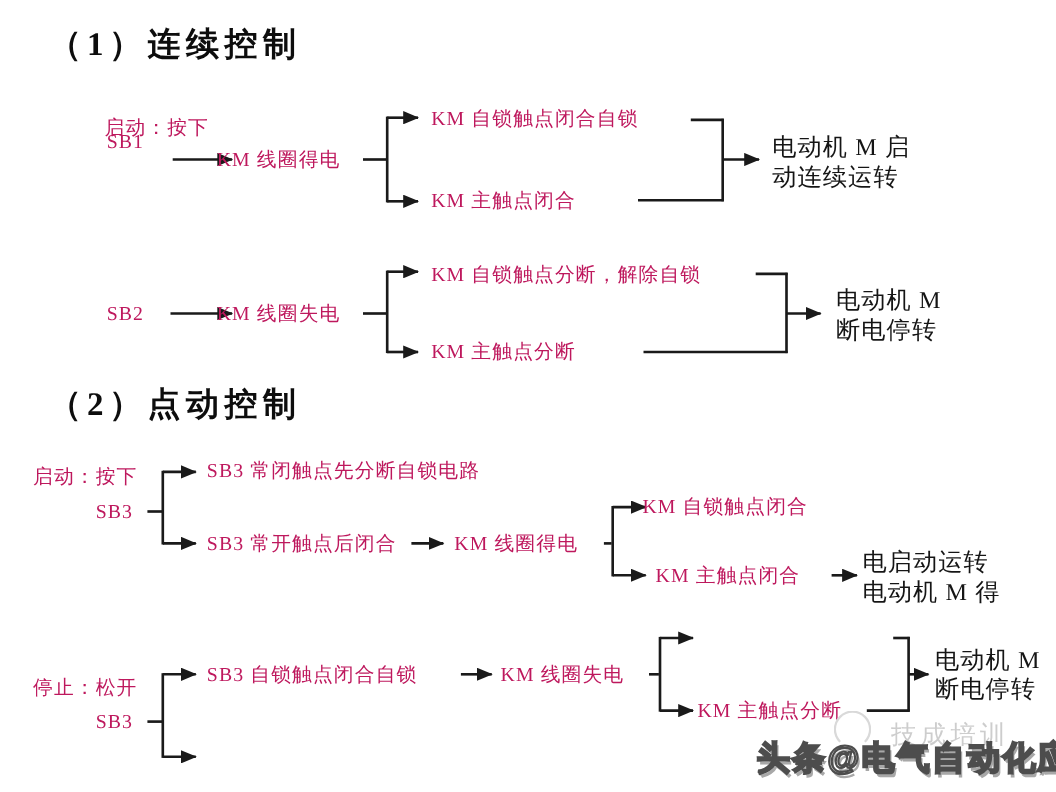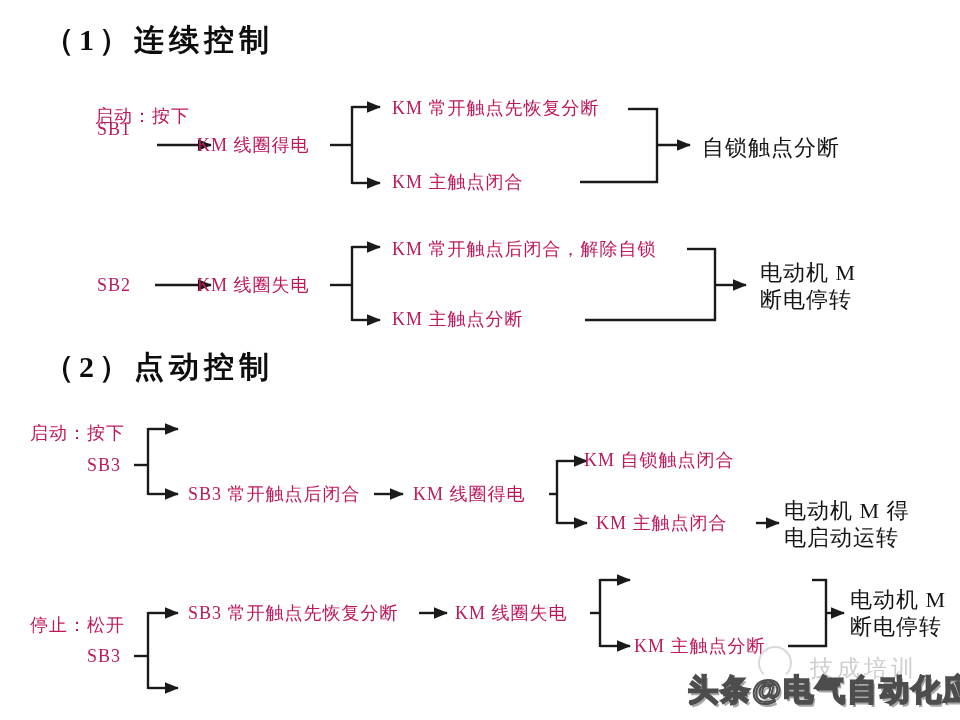--- a/index.html
+++ b/index.html
@@ -102,51 +102,53 @@
       <line x1="826" y1="579" x2="826" y2="647"></line>
       <line x1="826" y1="613" x2="844" y2="613" marker-end="url(#ah)"></line>
     </g>
   </svg>
 
   <div class="title" style="left:44px;top:20px">（1）连续控制</div>
 
   <div class="t" style="left:95px;top:116px">启动：按下</div>
   <div class="t" style="left:97px;top:129px">SB1</div>
   <div class="t" style="left:197px;top:145px">KM 线圈得电</div>
-  <div class="t" style="left:392px;top:108px">KM 常开触点先恢复分断</div>
+  <div class="t" style="left:392px;top:108px">KM 自锁触点闭合自锁</div>
   <div class="t" style="left:392px;top:182px">KM 主触点闭合</div>
   <div class="result" style="left:702px;top:147px">
-    <div>自锁触点分断</div>
+    <div>电动机 M 启</div>
+    <div>动连续运转</div>
   </div>
 
   <div class="t" style="left:97px;top:285px">SB2</div>
   <div class="t" style="left:197px;top:285px">KM 线圈失电</div>
-  <div class="t" style="left:392px;top:249px">KM 常开触点后闭合，解除自锁</div>
+  <div class="t" style="left:392px;top:249px">KM 自锁触点分断，解除自锁</div>
   <div class="t" style="left:392px;top:319px">KM 主触点分断</div>
   <div class="result" style="left:760px;top:286px">
     <div>电动机 M</div>
     <div>断电停转</div>
   </div>
 
   <div class="title" style="left:44px;top:347px">（2）点动控制</div>
 
   <div class="t" style="left:30px;top:433px">启动：按下</div>
   <div class="t" style="left:87px;top:465px">SB3</div>
+  <div class="t" style="left:188px;top:428px">SB3 常闭触点先分断自锁电路</div>
   <div class="t" style="left:188px;top:494px">SB3 常开触点后闭合</div>
   <div class="t" style="left:413px;top:494px">KM 线圈得电</div>
   <div class="t" style="left:584px;top:460px">KM 自锁触点闭合</div>
   <div class="t" style="left:596px;top:523px">KM 主触点闭合</div>
   <div class="result" style="left:784px;top:524px">
+    <div>电启动运转</div>
     <div>电动机 M 得</div>
-    <div>电启动运转</div>
   </div>
 
   <div class="t" style="left:30px;top:625px">停止：松开</div>
   <div class="t" style="left:87px;top:656px">SB3</div>
-  <div class="t" style="left:188px;top:613px">SB3 常开触点先恢复分断</div>
+  <div class="t" style="left:188px;top:613px">SB3 自锁触点闭合自锁</div>
   <div class="t" style="left:455px;top:613px">KM 线圈失电</div>
   <div class="t" style="left:634px;top:646px">KM 主触点分断</div>
   <div class="result" style="left:850px;top:613px">
     <div>电动机 M</div>
     <div>断电停转</div>
   </div>
 
   <div class="wm-ghost-circle" style="left:758px;top:646px"></div>
   <div class="wm-ghost" style="left:810px;top:668px">技成培训</div>
   <div class="wm-main" style="left:688px;top:690px">头条@电气自动化应用</div>

